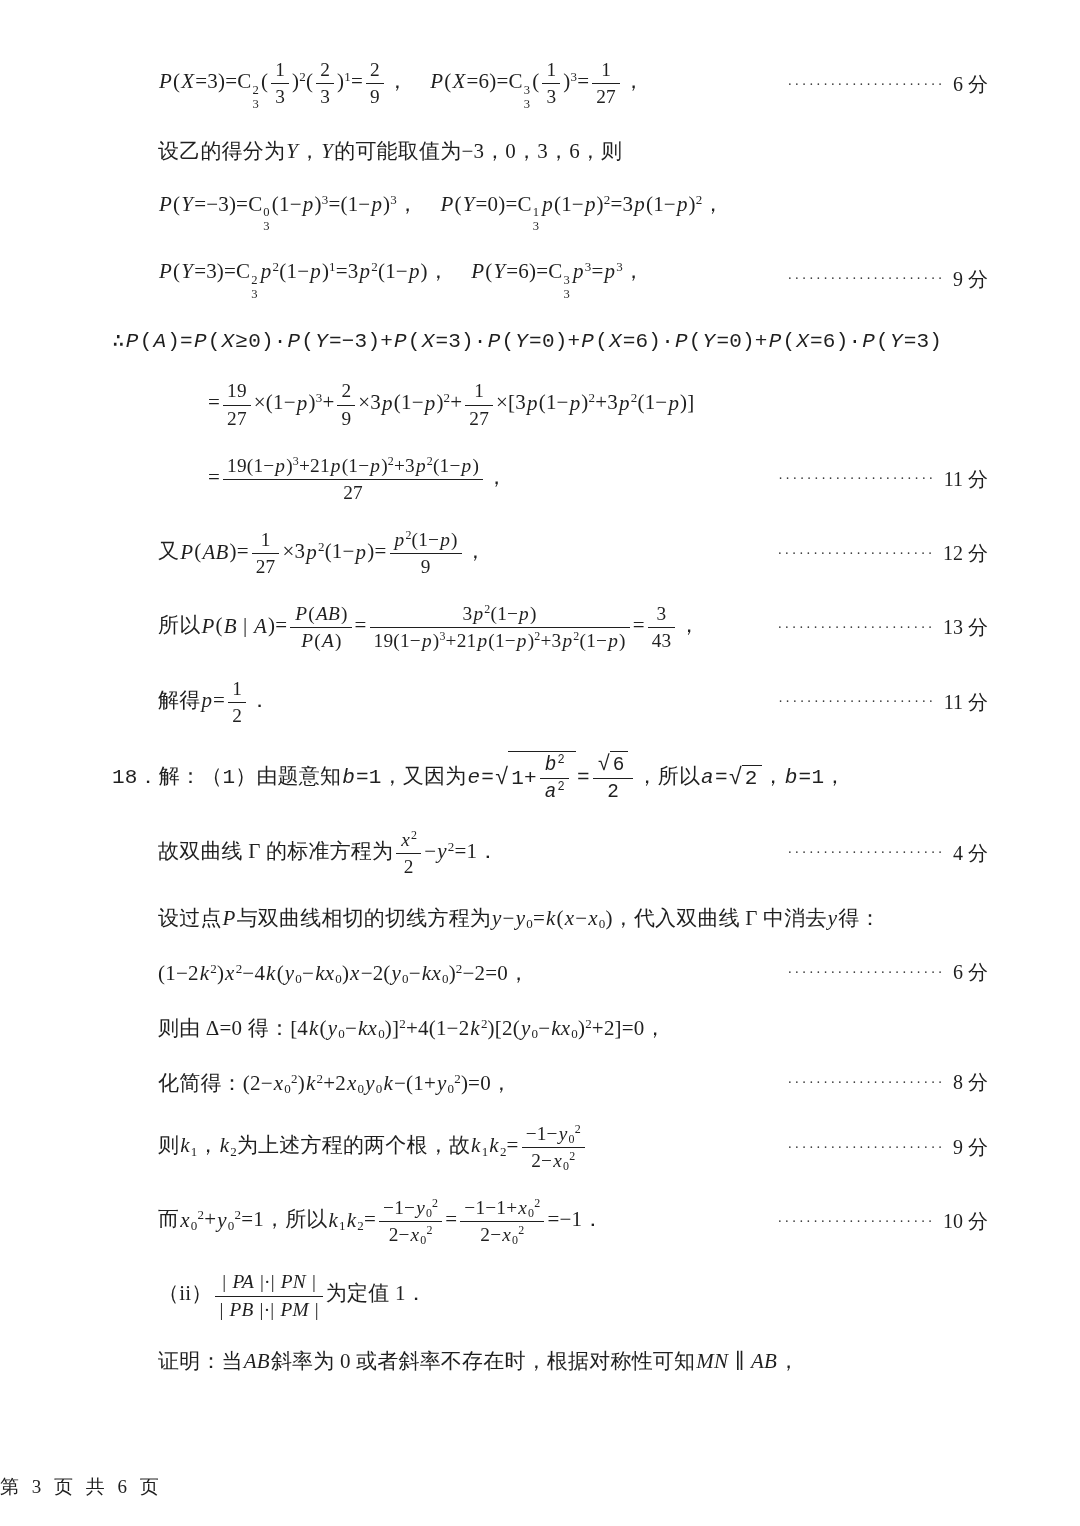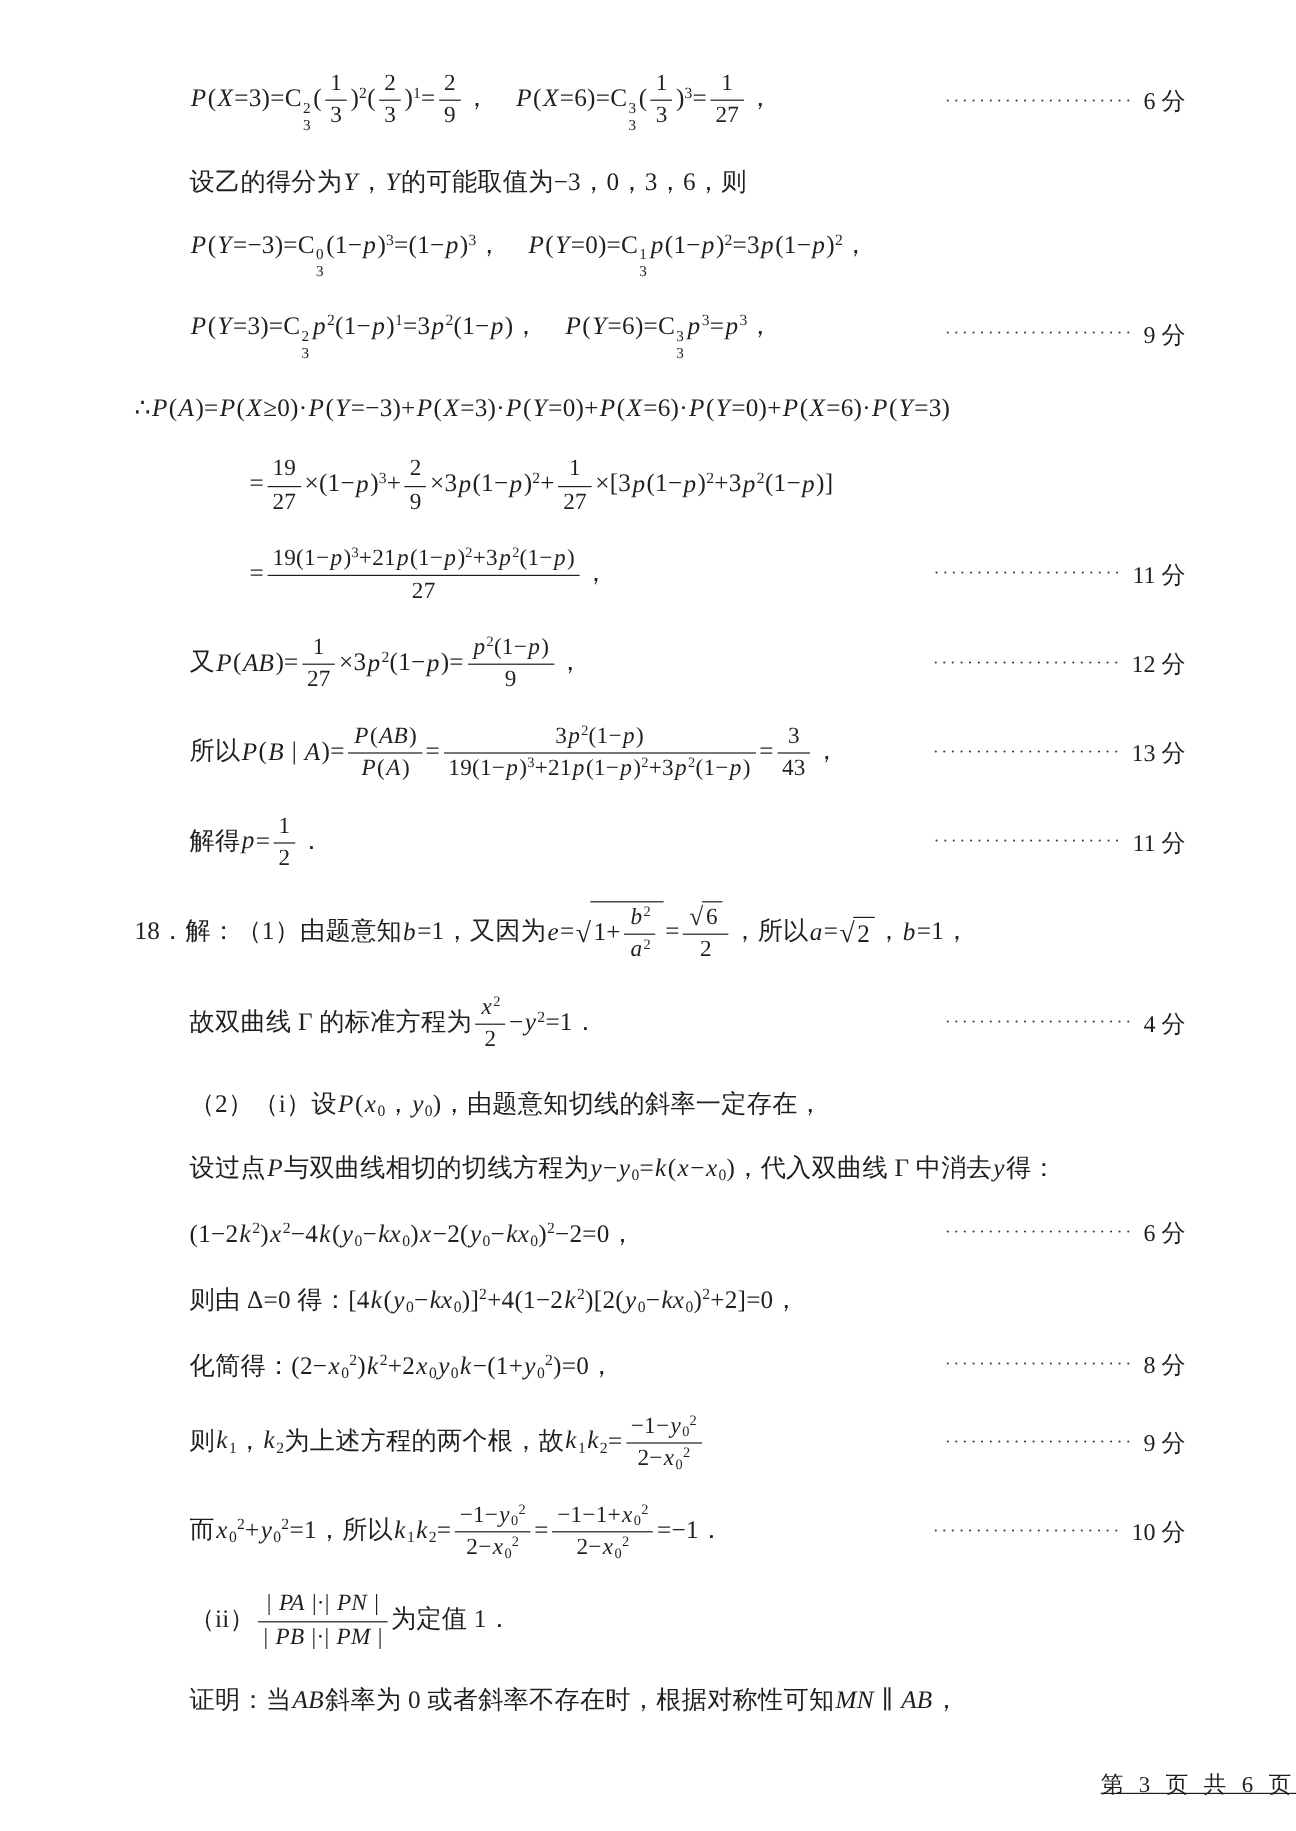--- a/index.html
+++ b/index.html
@@ -16,21 +16,21 @@
     color: #1f1f1f;
     overflow: hidden;
   }
   .row {
     display: flex;
     align-items: center;
     margin-bottom: 23px;
     min-height: 32px;
   }
   .row.gap { margin-top: 18px; align-items: flex-end; }
-  .indent0 { padding-left: 0; }
+  .indent0 { padding-left: 0; font-family: Liberation Mono, monospace; }
   .indent1 { padding-left: 46px; }
   .indent2 { padding-left: 96px; }
   .math { flex: 0 1 auto; letter-spacing: 0.2px; }
   .math i { font-style: italic; padding: 0 1px; }
   sup, sub { font-size: 0.62em; line-height: 0; }
   sup { vertical-align: 0.55em; }
   sub { vertical-align: -0.25em; }
   
   .ss {
     display: inline-flex;
@@ -64,25 +64,24 @@
     letter-spacing: 2.5px;
     color: #3a3a3a;
     margin-right: 8px;
     overflow: hidden;
   }
   .score { font-size: 20px; color: #1f1f1f; }
   .footer {
     position: absolute;
     left: 0; right: 0;
     bottom: 26px;
-    text-align: right;
+    text-align: left;
     font-size: 19px;
     color: #1f1f1f;
     letter-spacing: 4px;
-    text-decoration: underline;
   }
 </style>
 </head>
 <body>
 
 <div class="page">
   <div id="content">
       <div class="row indent1">
         <span class="math"><i>P</i>(<i>X</i>=3)=C<span class="ss">
             <span>2</span>
@@ -221,23 +220,20 @@
       <div class="row indent1">
         <span class="math">故双曲线 Γ 的标准方程为<span class="frac">
             <span class="num"><i>x</i><sup>2</sup></span>
             <span class="den">2</span>
           </span>−<i>y</i><sup>2</sup>=1．</span>
         <span class="right">
           <span class="dots">······················</span>
           <span class="score">4 分</span>
         </span>
       </div>
-      <div class="row indent1 gap">
-        <span class="math">（2）（i）设<i>P</i>(<i>x</i><sub>0</sub>，<i>y</i><sub>0</sub>)，由题意知切线的斜率一定存在，</span>
-      </div>
       <div class="row indent1">
         <span class="math">设过点<i>P</i>与双曲线相切的切线方程为<i>y</i>−<i>y</i><sub>0</sub>=<i>k</i>(<i>x</i>−<i>x</i><sub>0</sub>)，代入双曲线 Γ 中消去<i>y</i>得：</span>
       </div>
       <div class="row indent1">
         <span class="math">(1−2<i>k</i><sup>2</sup>)<i>x</i><sup>2</sup>−4<i>k</i>(<i>y</i><sub>0</sub>−<i>kx</i><sub>0</sub>)<i>x</i>−2(<i>y</i><sub>0</sub>−<i>kx</i><sub>0</sub>)<sup>2</sup>−2=0，</span>
         <span class="right">
           <span class="dots">······················</span>
           <span class="score">6 分</span>
         </span>
       </div>

